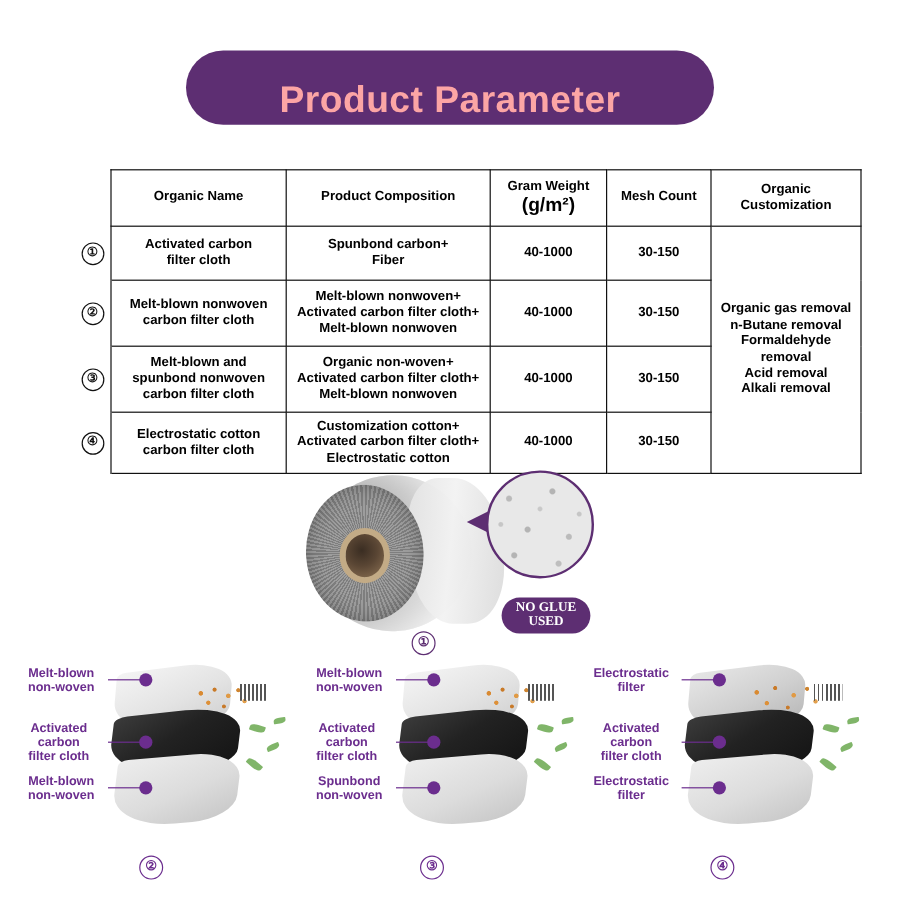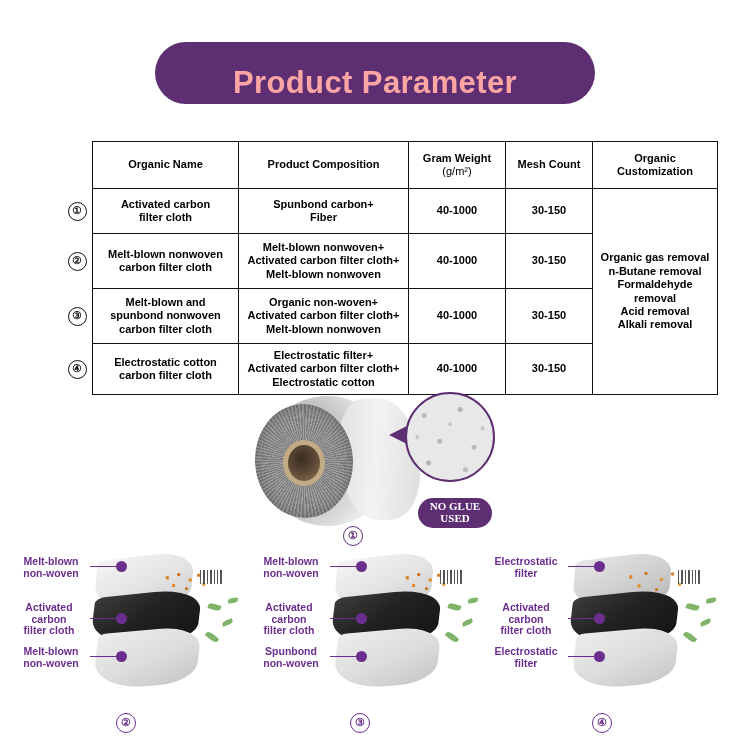--- a/index.html
+++ b/index.html
@@ -57,21 +57,21 @@
   .c-name{width:141px;}
   .c-comp{width:165px;}
   .c-gram{width:92px;}
   .c-mesh{width:82px;}
   .c-func{width:120px;}
   thead th{height:40px;font-size:11.5px;}
   tbody td{height:1px;}
   .r1 td{height:38px;}
   .r2 td,.r3 td{height:48px;}
   .r4 td{height:44px;}
-  .gram-sub{font-size:11px;font-weight:normal;}
+  .gram-sub{font-size:16px;font-weight:bold;}
   .func-cell{
     text-align:left;
     padding-left:6px;
     font-size:11px;
     font-weight:bold;
     line-height:1.24;
   }
   .circ-num{
     display:inline-block;
     width:17px;height:17px;line-height:15px;
@@ -324,21 +324,21 @@
 
       <tr class="r4">
         <td class="c-idx">
           <span class="circ-num">④</span>
         </td>
         <td class="c-name">
           <span>Electrostatic cotton</span><br>
           <span>carbon filter cloth</span>
         </td>
         <td class="c-comp">
-          <span>Electrostatic filter+</span><br>
+          <span>Customization cotton+</span><br>
           <span>Activated carbon filter cloth+</span><br>
           <span>Electrostatic cotton</span>
         </td>
         <td class="c-gram">40-1000</td>
         <td class="c-mesh">30-150</td>
       </tr>
 
     </tbody>
   </table>
 </div>

